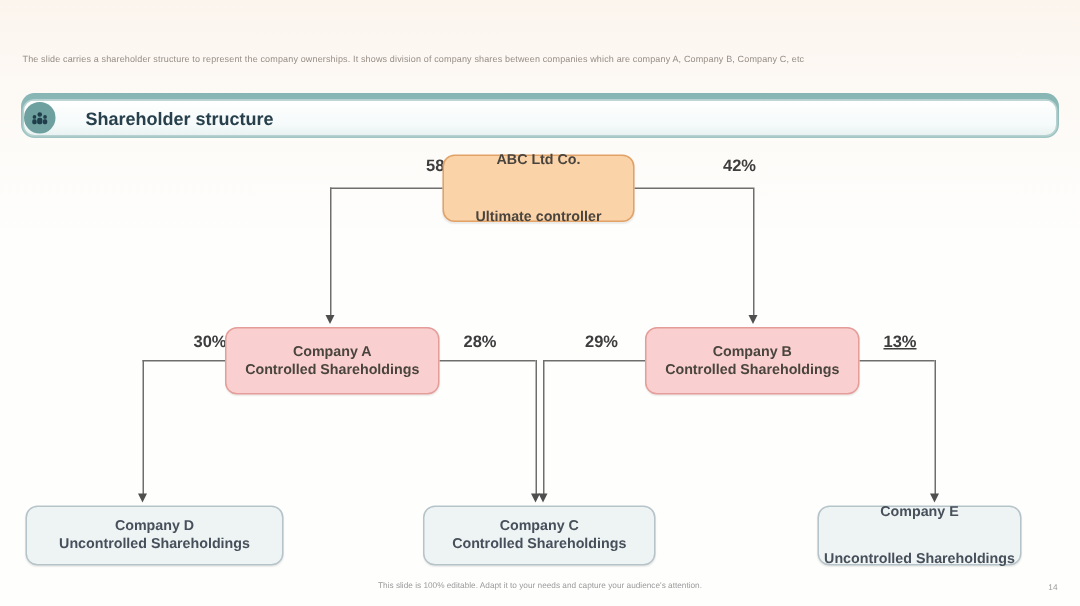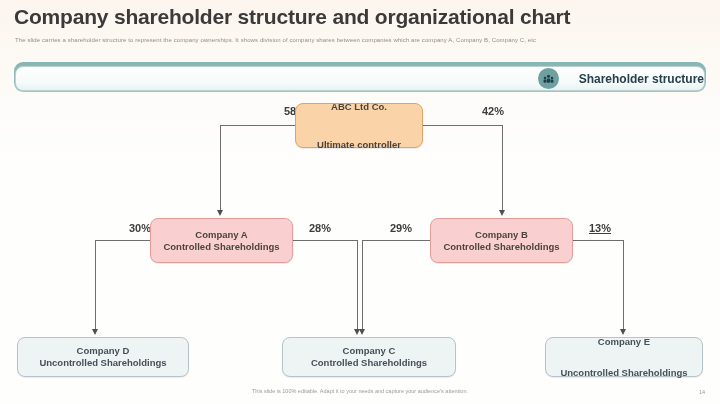--- a/index.html
+++ b/index.html
@@ -20,41 +20,41 @@
   }
   
   .banner{
     position:absolute;left:14px;top:62px;width:692px;height:30px;
     background:linear-gradient(180deg,#86b5b3,#9fc6c4);border-radius:9px;
   }
   .banner-inner{
     position:absolute;left:1px;right:1px;top:4px;bottom:1px;
     background:linear-gradient(180deg,#ffffff 0%,#f5fafa 70%,#e9f2f2 100%);
     border:1px solid #b7d2d0;border-radius:8px;
-    display:flex;align-items:center;justify-content:flex-end;gap:20px;
+    display:flex;align-items:center;justify-content:flex-start;gap:20px;
   }
   .banner-icon{
     width:21px;height:21px;border-radius:50%;
     background:#6da09e;display:flex;align-items:center;justify-content:center;
     flex:0 0 auto;
   }
   .banner-label{font-size:12px;font-weight:bold;color:#27404c;}
   
   .node{
     position:absolute;border-radius:8px;display:flex;flex-direction:column;
     align-items:center;justify-content:center;text-align:center;line-height:1.25;
     box-shadow:0 1px 1px rgba(0,0,0,0.08);
   }
   .node .nm,.node .rl{font-size:9.5px;font-weight:bold;color:#4a443e;}
   #node-root   {left:295px;top:103px;width:128px;height:45px;background:#fbd3a8;border:1.5px solid #e0a267;gap:26px;}
   #node-a      {left:150px;top:218px;width:143px;height:45px;background:#f9d0cf;border:1.5px solid #e59d9a;}
   #node-b      {left:430px;top:218px;width:143px;height:45px;background:#f9d0cf;border:1.5px solid #e59d9a;}
   #node-d      {left:17px; top:337px;width:172px;height:40px;background:#eef3f4;border:1.5px solid #b6c4c9;}
-  #node-c      {left:282px;top:337px;width:174px;height:40px;background:#eef3f4;border:1.5px solid #b6c4c9;}
-  #node-e      {left:545px;top:337px;width:158px;height:40px;background:#eef3f4;border:1.5px solid #b6c4c9;gap:19px;}
+  #node-c      {left:282px;top:337px;width:155px;height:40px;background:#eef3f4;border:1.5px solid #b6c4c9;}
+  #node-e      {left:545px;top:337px;width:136px;height:40px;background:#eef3f4;border:1.5px solid #b6c4c9;gap:19px;}
   #node-d .nm,#node-d .rl,#node-c .nm,#node-c .rl,#node-e .nm,#node-e .rl{color:#47505a;}
   
   .hl,.vl{position:absolute;background:#6e6e6e;}
   .hl{height:1px;}
   .vl{width:1px;}
   .arrow-down{
     position:absolute;width:0;height:0;
     border-left:3.5px solid transparent;border-right:3.5px solid transparent;
     border-top:6px solid #4f4f4f;
   }
@@ -96,21 +96,20 @@
   }
   .page-number{
     position:absolute;right:15px;top:389px;font-size:5.5px;color:#9b9b9b;
   }
 </style>
 </head>
 <body>
 
 <div id="slide">
 
-  <div class="title">Company shareholder structure and organizational chart</div>
   <div class="subtitle">The slide carries a shareholder structure to represent the company ownerships. It shows division of company shares between companies which are company A, Company B, Company C, etc</div>
 
   <div class="banner">
     <div class="banner-inner">
       <span class="banner-icon">
         <svg width="13" height="10" viewBox="0 0 24 18">
           <g fill="#1f3d4a">
             <circle cx="5.5" cy="7" r="2.3"></circle>
             <rect x="2.8" y="10" width="5.4" height="6" rx="2"></rect>
             <circle cx="18.5" cy="7" r="2.3"></circle>

